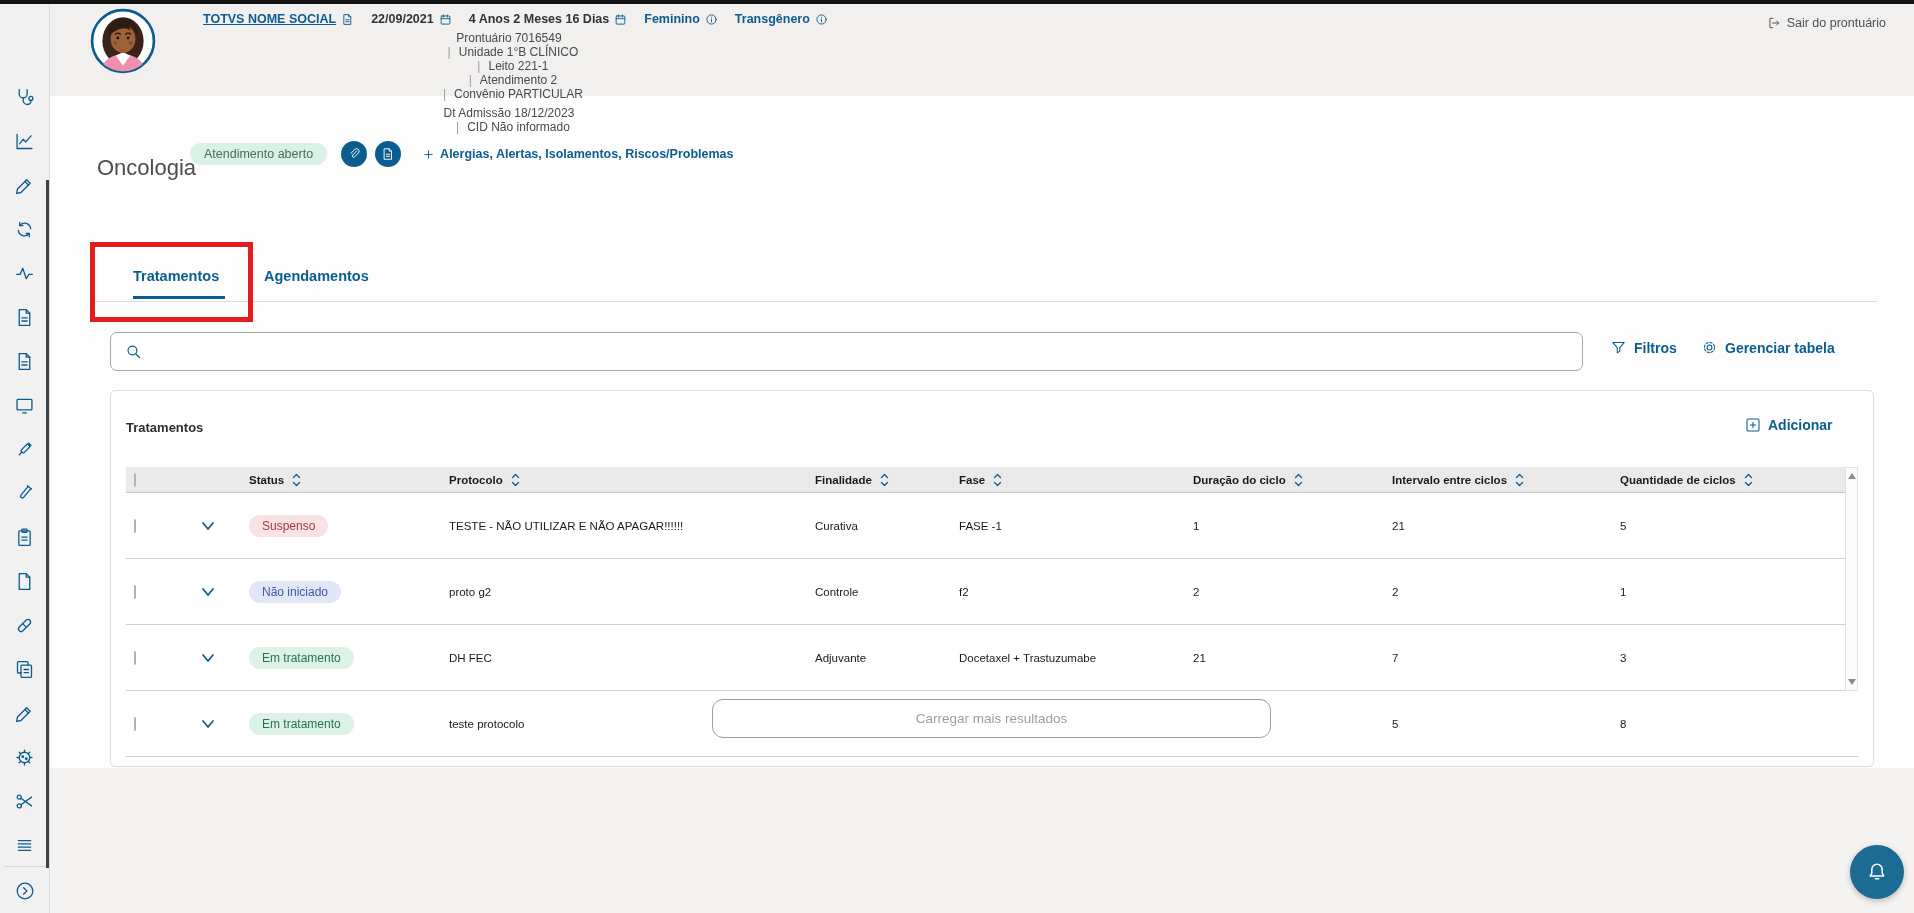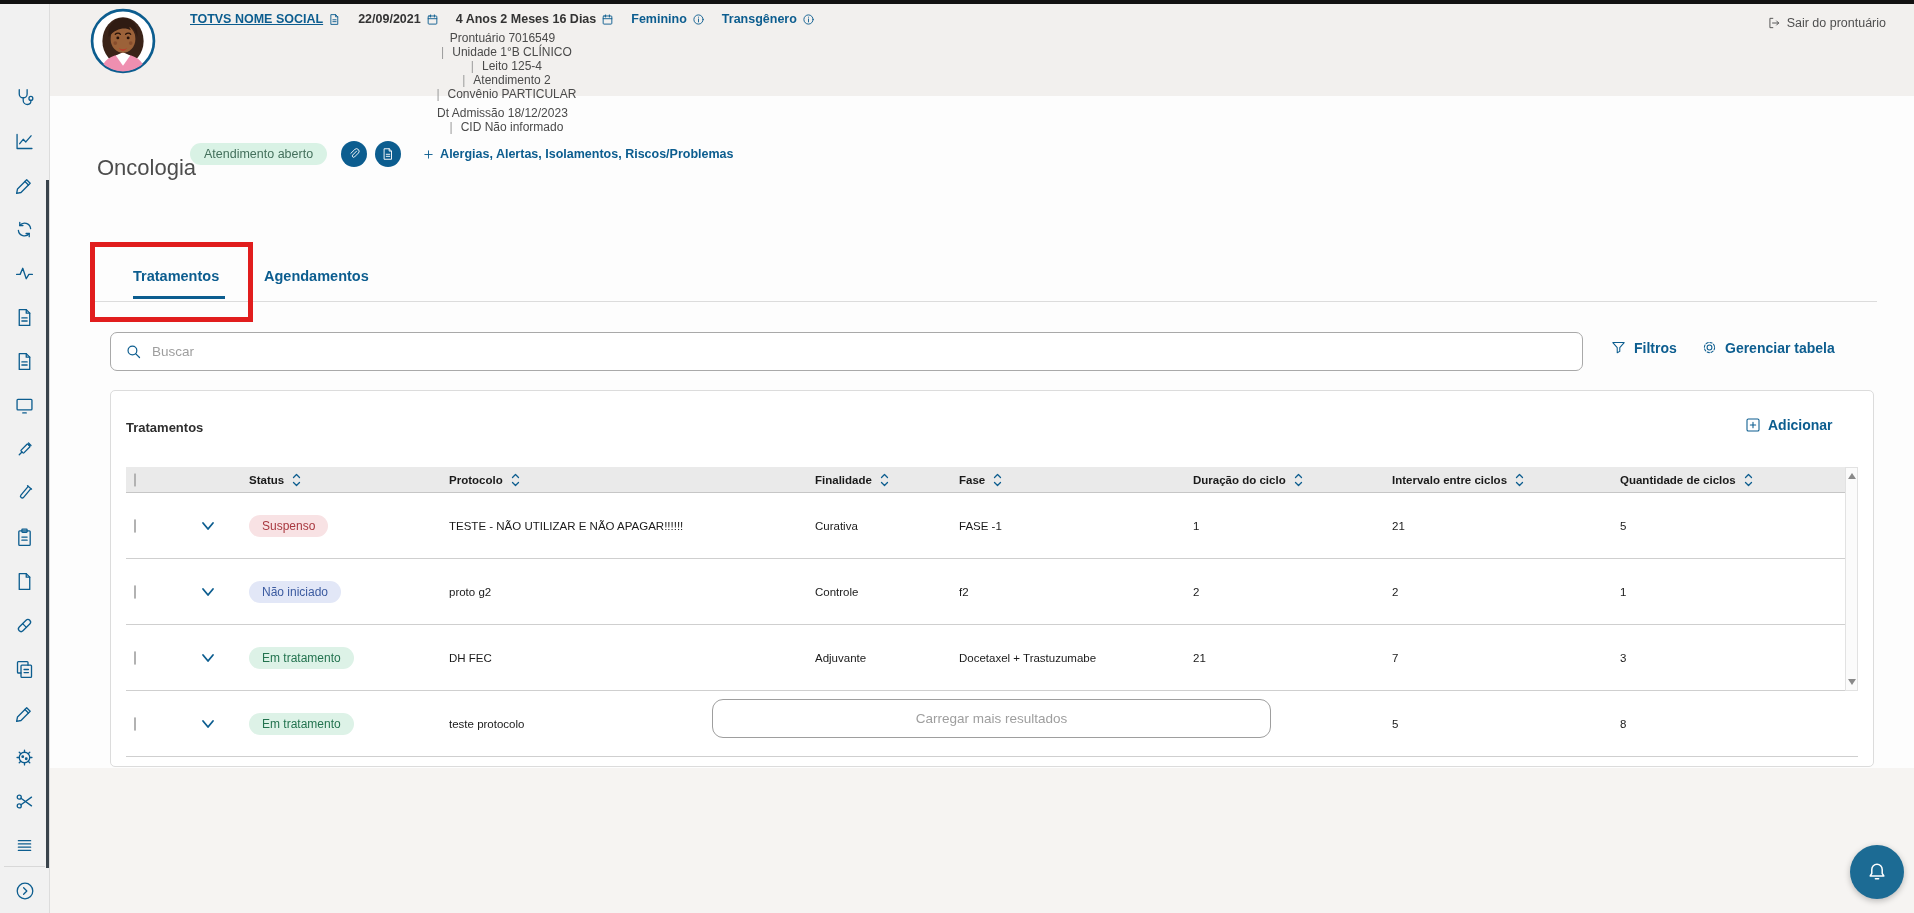--- a/index.html
+++ b/index.html
@@ -16,21 +16,21 @@
   .sb-item svg { width:21px; height:21px; stroke:#0c5d8f; stroke-width:1.5; fill:none; stroke-linecap:round; stroke-linejoin:round; }
   .sidebar-scrollthumb { position:absolute; right:0; top:176px; width:3px; height:688px; background:#39434b; }
   .sidebar-divider { position:absolute; left:4px; right:4px; bottom:46px; border-top:1px solid #d8d8d8; }
   .sidebar-expand { position:absolute; bottom:11px; left:14px; width:22px; height:22px; cursor:pointer; }
   .sidebar-expand svg { width:22px; height:22px; stroke:#0c5d8f; stroke-width:1.4; fill:none; stroke-linecap:round; stroke-linejoin:round; }
 
   
   .pheader { position:absolute; left:50px; top:4px; right:0; height:92px; background:#f2f0ee; }
   .avatar { position:absolute; left:40px; top:4px; width:66px; height:66px; }
   .p-info { position:absolute; left:140px; top:8px; display:flex; flex-direction:column; gap:5px; }
-  .p-line1 { display:flex; align-items:center; gap:17px; font-size:12.5px; font-weight:bold; color:#333; }
+  .p-line1 { display:flex; align-items:center; gap:17px; font-size:12.5px; font-weight:bold; color:#333;margin-left:13px; }
   .p-chip { display:flex; align-items:center; gap:5px; }
   .p-name { color:#0c5d8f; text-decoration:underline; cursor:pointer; }
   .p-blue { color:#0c5d8f; cursor:pointer; }
   .mini-icon { width:13px; height:13px; }
   .mini-icon svg { width:13px; height:13px; stroke:#0c5d8f; stroke-width:1.7; fill:none; stroke-linecap:round; stroke-linejoin:round; }
   .p-line2, .p-line3 { font-size:12px; color:#4a4a4a; display:flex; align-items:center;flex-direction:column; }
   .psep::before { content:"|"; color:#9a9a9a; margin:0 8px; }
   .p-line4 { display:flex; align-items:center; gap:14px; margin-top:2px; }
   .badge-open { background:#d9f2e5; color:#44705c; font-size:12.5px; padding:4px 14px; border-radius:13px; }
   .circle-btn { width:26px; height:26px; border-radius:50%; background:#0c5d8f; display:flex; align-items:center; justify-content:center; cursor:pointer; border:none; }
@@ -309,21 +309,21 @@
               <circle cx="12" cy="12" r="8.5"></circle>
               <path d="M12 11v5.5"></path>
               <path d="M12 7.6v.3"></path>
             </svg>
           </span>
       </span>
     </div>
     <div class="p-line2">
       <span>Prontuário 7016549</span>
       <span class="psep">Unidade 1°B CLÍNICO</span>
-      <span class="psep">Leito 125-4</span>
+      <span class="psep">Leito 221-1</span>
       <span class="psep">Atendimento 2</span>
       <span class="psep">Convênio PARTICULAR</span>
     </div>
     <div class="p-line3">
       <span>Dt Admissão 18/12/2023</span>
       <span class="psep">CID Não informado</span>
     </div>
     <div class="p-line4">
       <span class="badge-open">Atendimento aberto</span>
       <button class="circle-btn">
@@ -373,21 +373,20 @@
 <div class="tabs-divider"></div>
 <div class="annotation-box"></div>
 
 <div class="searchbar">
   <span>
       <svg viewBox="0 0 24 24">
         <circle cx="10.5" cy="10.5" r="6.2"></circle>
         <path d="M15.3 15.3L20.5 20.5"></path>
       </svg>
     </span>
-  <input type="text" value="" placeholder="Buscar" style="">
 </div>
 
 <span class="tool-link tool-filtros">
   <span>
       <svg viewBox="0 0 24 24">
         <path d="M4 5h16l-6.2 7.2v5.3l-3.6 2v-7.3L4 5z"></path>
       </svg>
     </span>
   <span>Filtros</span>
 </span>

